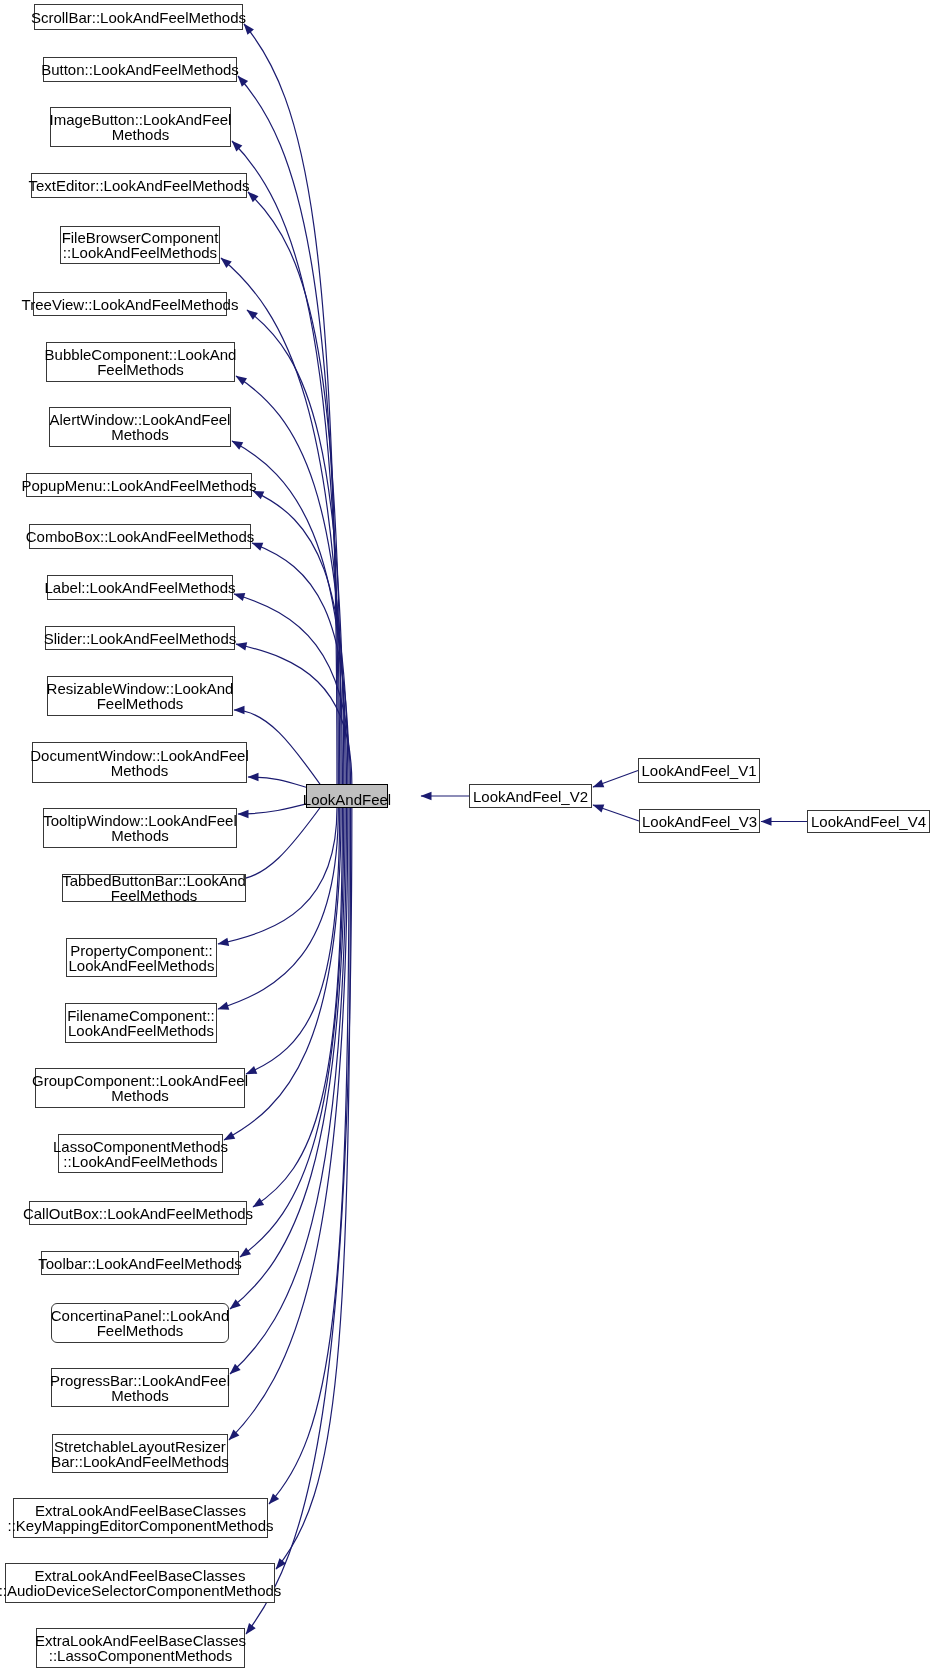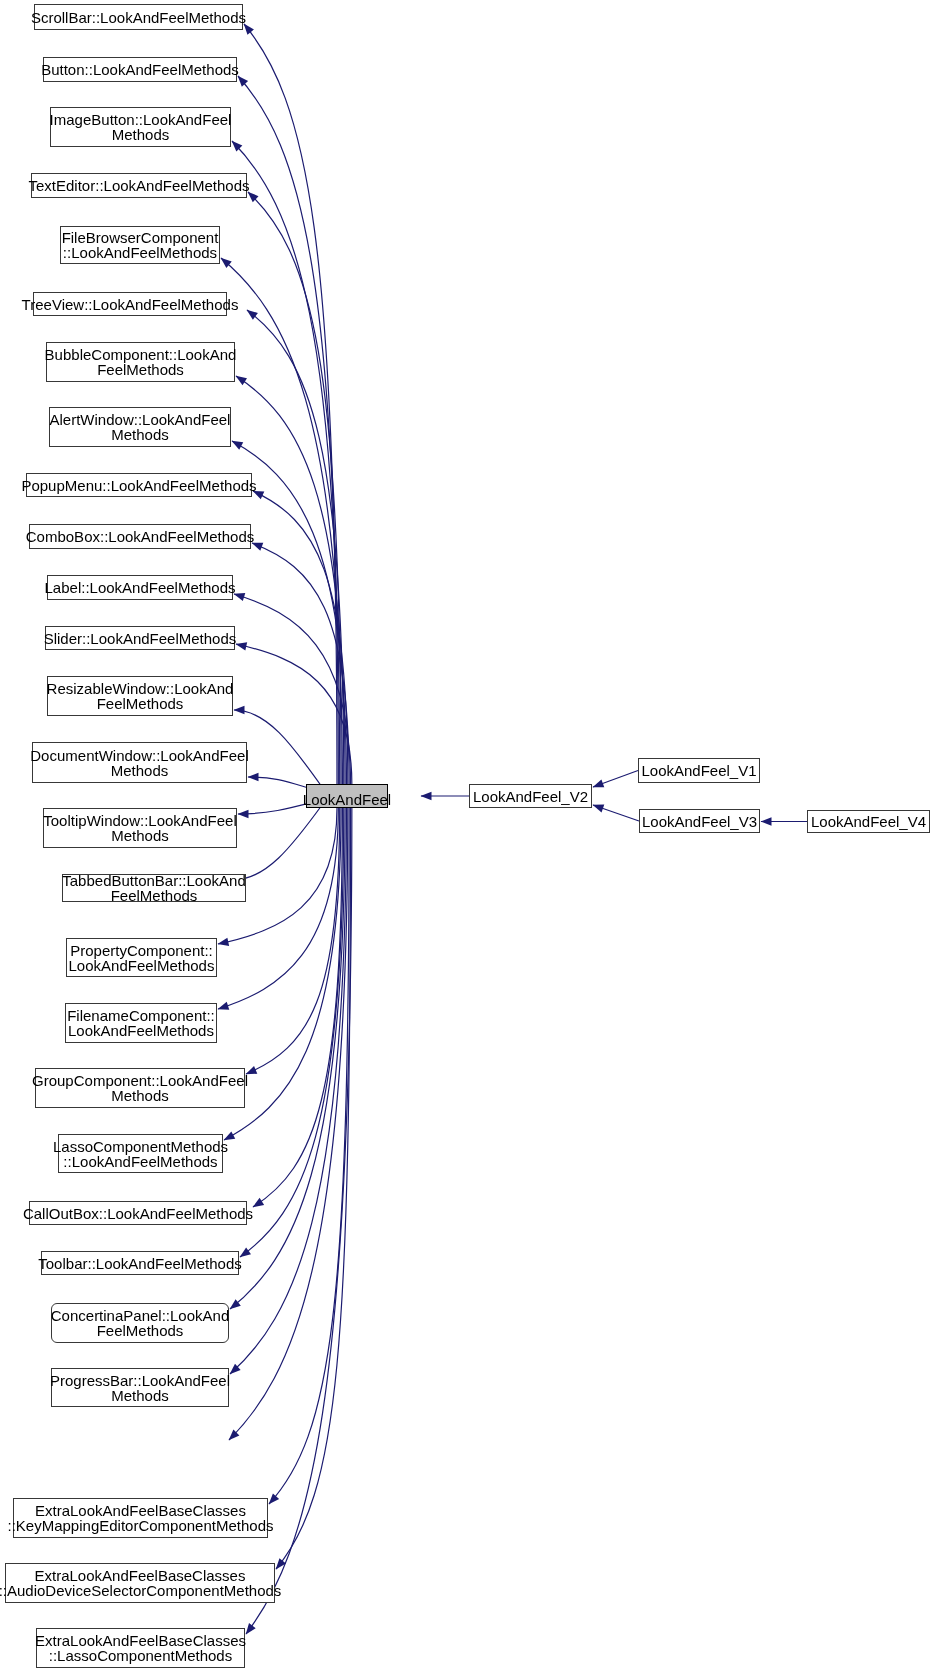--- a/index.html
+++ b/index.html
@@ -156,20 +156,24 @@
       <span>Toolbar::LookAndFeelMethods</span>
     </div>
     <div class="node" style="left: 51px; top: 1303px; width: 178px; height: 40px; border-radius: 6px;">
       <span>ConcertinaPanel::LookAnd</span>
       <span>FeelMethods</span>
     </div>
     <div class="node" style="left: 51px; top: 1368px; width: 178px; height: 39px;">
       <span>ProgressBar::LookAndFeel</span>
       <span>Methods</span>
     </div>
+    <div class="node" style="left: 52px; top: 1434px; width: 176px; height: 39px;">
+      <span>StretchableLayoutResizer</span>
+      <span>Bar::LookAndFeelMethods</span>
+    </div>
     <div class="node" style="left: 13px; top: 1498px; width: 255px; height: 40px;">
       <span>ExtraLookAndFeelBaseClasses</span>
       <span>::KeyMappingEditorComponentMethods</span>
     </div>
     <div class="node" style="left: 5px; top: 1563px; width: 270px; height: 40px;">
       <span>ExtraLookAndFeelBaseClasses</span>
       <span>::AudioDeviceSelectorComponentMethods</span>
     </div>
     <div class="node" style="left: 36px; top: 1628px; width: 209px; height: 40px;">
       <span>ExtraLookAndFeelBaseClasses</span>

